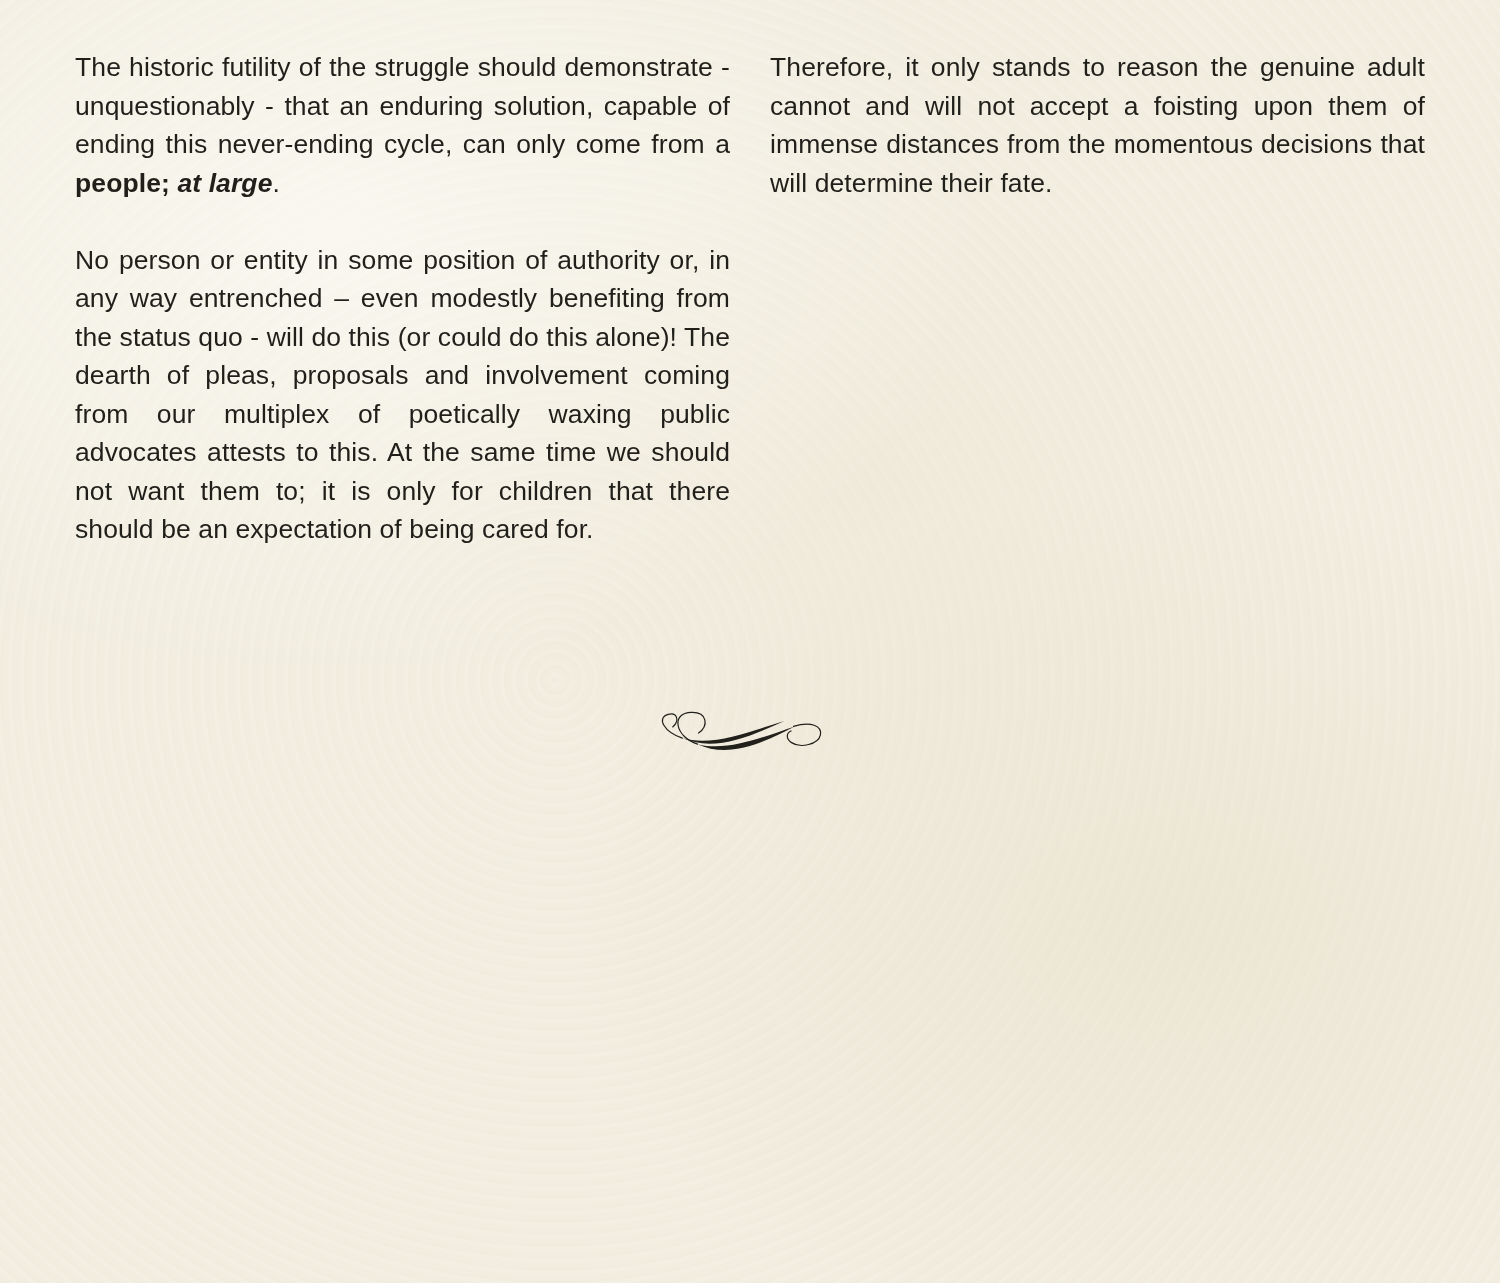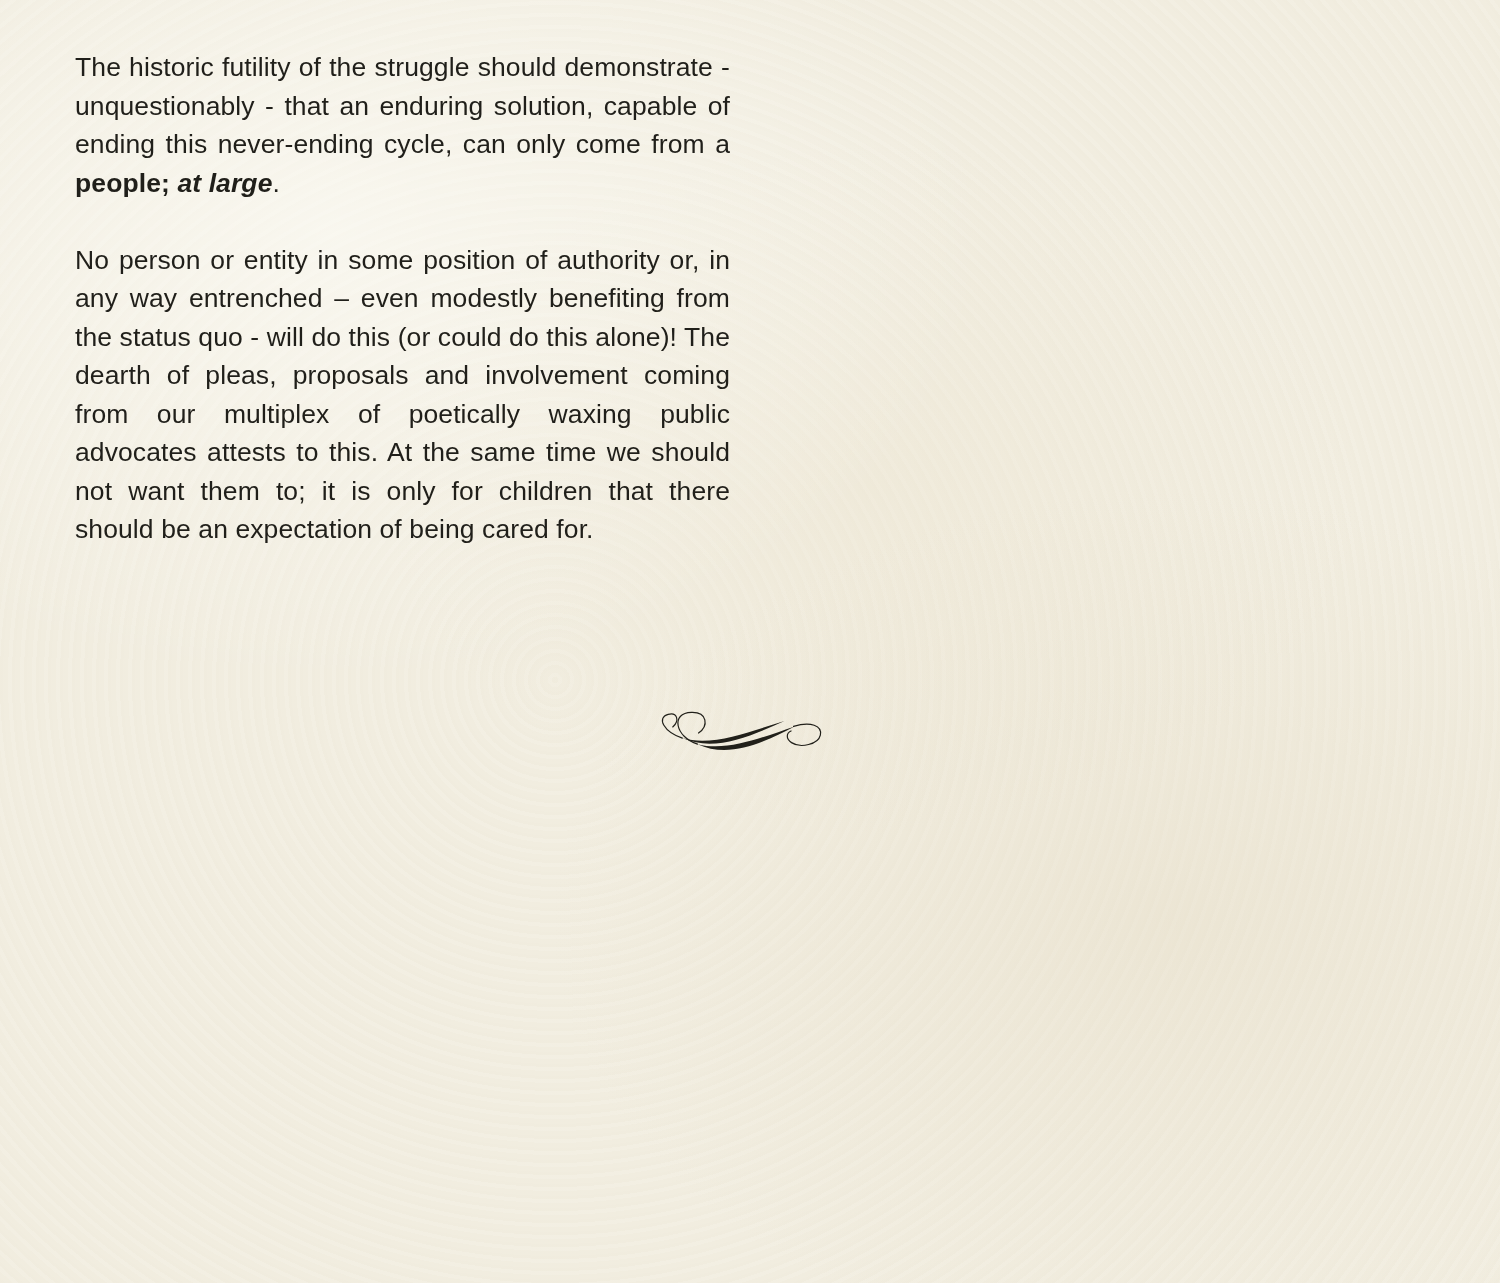--- a/index.html
+++ b/index.html
@@ -66,20 +66,21 @@
 <div class="page">
 
   <div class="columns">
 
     <div class="column">
       <p class="para"><span>The historic futility of the struggle should demonstrate - unquestionably - that an enduring solution, capable of ending this never-ending cycle, can only come from a </span><span class="b">people;</span><span class="bi"> at large</span><span>.</span></p>
       <p class="para">No person or entity in some position of authority or, in any way entrenched – even modestly benefiting from the status quo - will do this (or could do this alone)! The dearth of pleas, proposals and involvement coming from our multiplex of poetically waxing public advocates attests to this. At the same time we should not want them to; it is only for children that there should be an expectation of being cared for.</p>
     </div>
 
     <div class="column">
+      <p class="para">Therefore, it only stands to reason the genuine adult cannot and will not accept a foisting upon them of immense distances from the momentous decisions that will determine their fate.</p>
     </div>
 
   </div>
 
   <svg class="flourish" viewBox="0 0 180 50" xmlns="http://www.w3.org/2000/svg" aria-hidden="true">
 
     <g fill="none" stroke="#21201a" stroke-width="1.2" stroke-linecap="round">
       <path d="M30,32 C12,26 4,12 16,8.5 C25,6 27.5,15 20.5,21"></path>
       <path d="M45,38 C23,31 18,7 39,6.5 C55,6 56,20 46,27"></path>
       <path d="M140,20.5 C157,15 168.5,20 166.5,29 C164.5,38 147,42.5 138,36.5 C132,32.5 133,27 137.5,25"></path>

